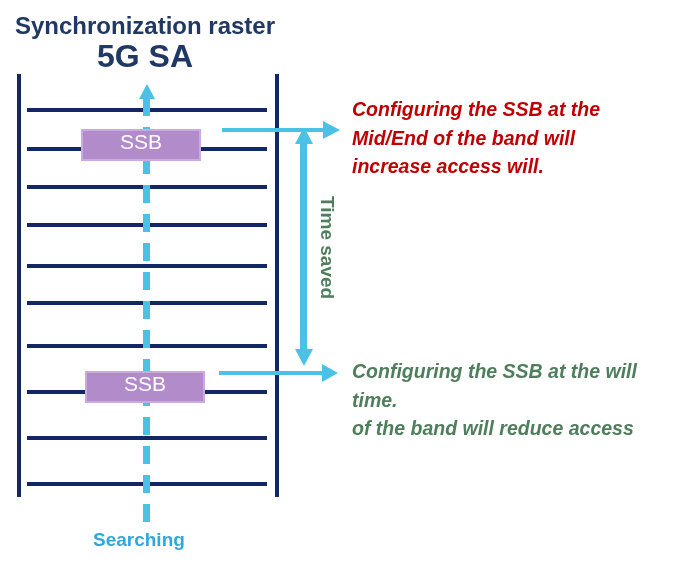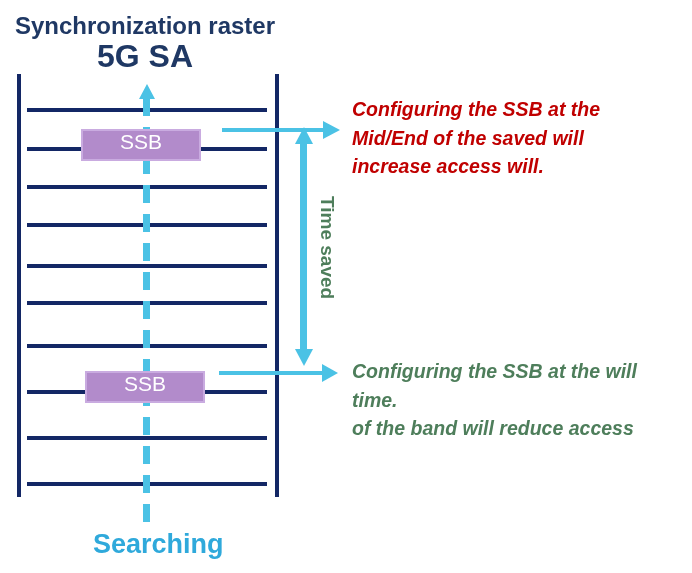--- a/index.html
+++ b/index.html
@@ -46,21 +46,21 @@
   .time-saved{
     position:absolute;left:316px;top:196px;height:120px;z-index:3;
     writing-mode:vertical-rl;text-orientation:mixed;
     font-size:19px;font-weight:bold;color:var(--green);white-space:nowrap;
   }
   
   .note{position:absolute;font-size:19.5px;font-weight:bold;line-height:28.5px;z-index:3;font-style:italic;}
   .note-top{left:352px;top:95px;width:300px;color:var(--red);}
   .note-bottom{left:352px;top:357px;width:330px;color:var(--green);}
   
-  .searching{position:absolute;left:93px;top:529px;font-size:27px;font-weight:bold;color:var(--searching-blue);z-index:3;}
+  .searching{position:absolute;left:93px;top:529px;font-size:19px;font-weight:bold;color:var(--searching-blue);z-index:3;}
 </style>
 </head>
 <body>
 
 <div class="canvas">
 
   <div class="title-block">
     <div class="title">Synchronization raster</div>
     <div class="subtitle">5G SA</div>
   </div>
@@ -94,21 +94,21 @@
   <div class="h-shaft h-shaft-bottom"></div>
   <div class="tri h-head h-head-bottom"></div>
 
   <div class="v-shaft"></div>
   <div class="tri v-head-up"></div>
   <div class="tri v-head-down"></div>
   <div class="time-saved">Time saved</div>
 
   <div class="note note-top">
     <div>Configuring the SSB at the</div>
-    <div>Mid/End of the saved will</div>
+    <div>Mid/End of the band will</div>
     <div>increase access will.</div>
   </div>
   <div class="note note-bottom">
     <div>Configuring the SSB at the will</div>
     <div>time.</div>
     <div>of the band will reduce access</div>
   </div>
 
   <div class="searching">Searching</div>
 

